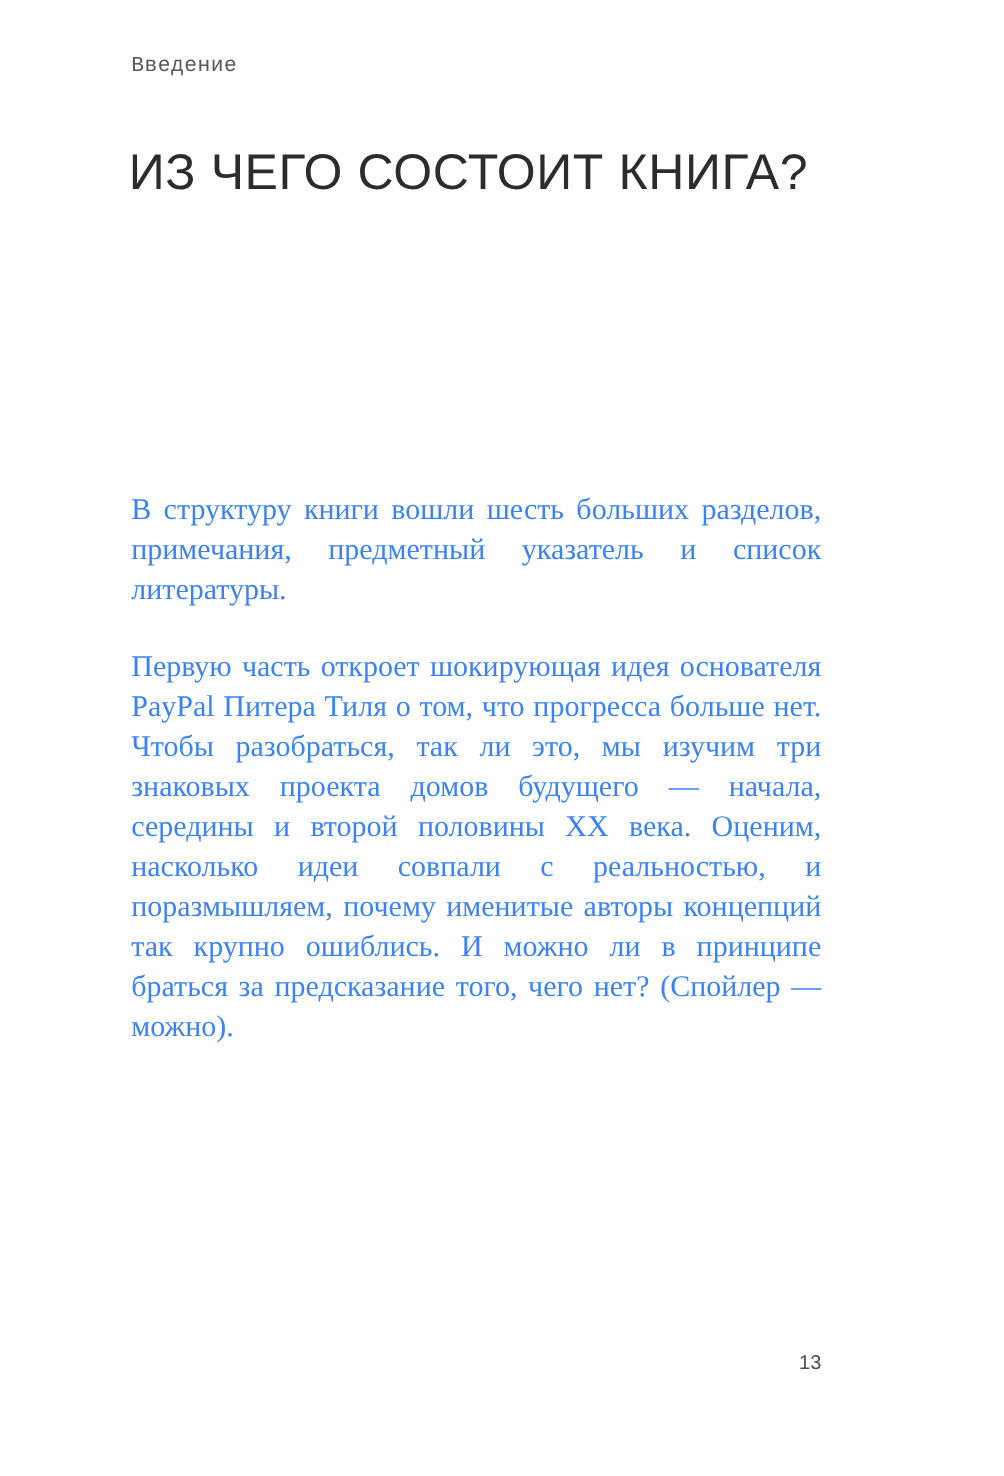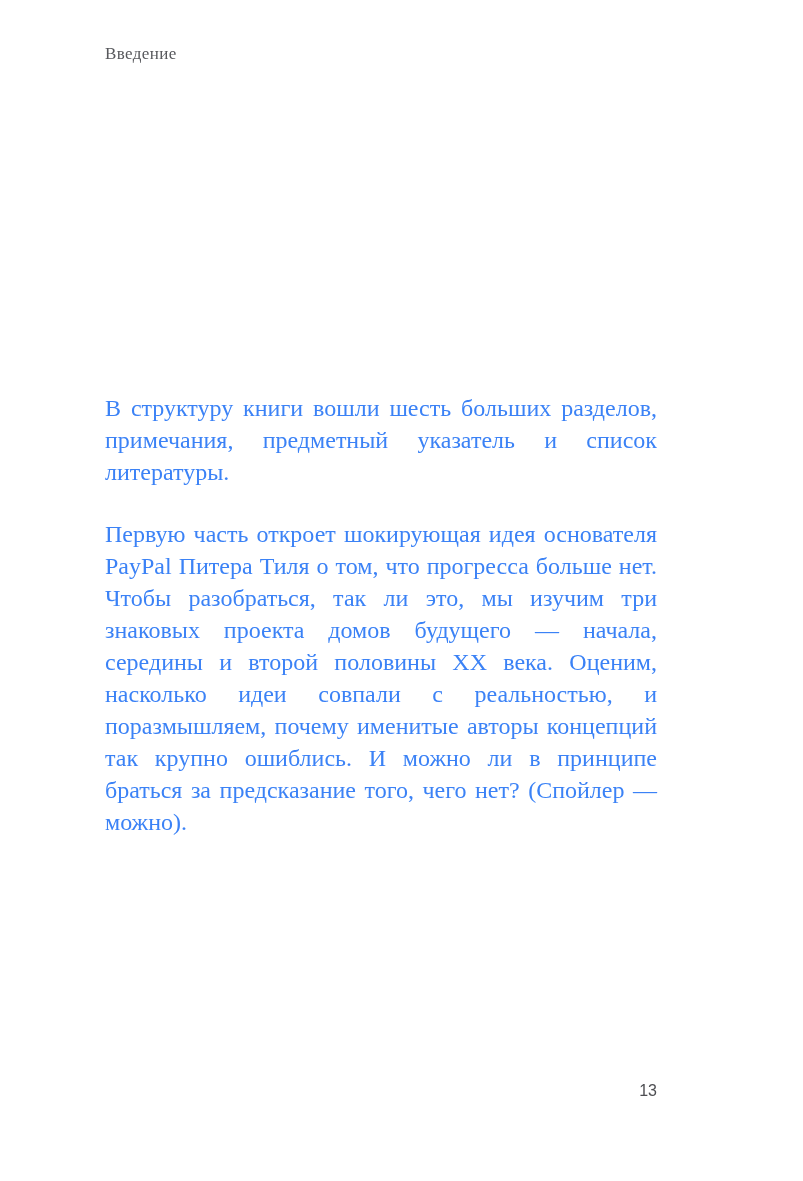--- a/index.html
+++ b/index.html
@@ -9,21 +9,21 @@
     width: 803px;
     height: 1181px;
     background: #ffffff;
     overflow: hidden;
     font-family: "Liberation Serif", serif;
   }
   .running-header {
     position: absolute;
     left: 105px;
     top: 44px;
-    font-family: Liberation Serif, serif;
+    font-family: Liberation Mono, monospace;
     font-size: 17px;
     letter-spacing: 0.4px;
     color: #57585c;
   }
   .chapter-title {
     position: absolute;
     left: 103px;
     top: 112px;
     width: 668px;
     font-family: "Liberation Sans", sans-serif;
@@ -60,20 +60,21 @@
     color: #4d4e52;
   }
 </style>
 </head>
 <body>
 
 <div class="page">
 
   <div class="running-header">Введение</div>
 
+  <h1 class="chapter-title">ИЗ ЧЕГО СОСТОИТ КНИГА?</h1>
 
   <div class="body-text">
 
     <p class="para"><span>В структуру книги вошли шесть больших разделов, примечания, предметный указатель и список литературы.</span></p>
 
     <p class="para"><span class="lead">Первую часть</span><span> откроет шокирующая идея основателя PayPal Питера Тиля о том, что прогресса больше нет. Чтобы разобраться, так ли это, мы изучим три знаковых проекта домов будущего — начала, середины и второй половины XX века. Оценим, насколько идеи совпали с реальностью, и поразмышляем, почему именитые авторы концепций так крупно ошиблись. И можно ли в принципе браться за предсказание того, чего нет? (Спойлер — можно).</span></p>
 
 
   </div>
 

